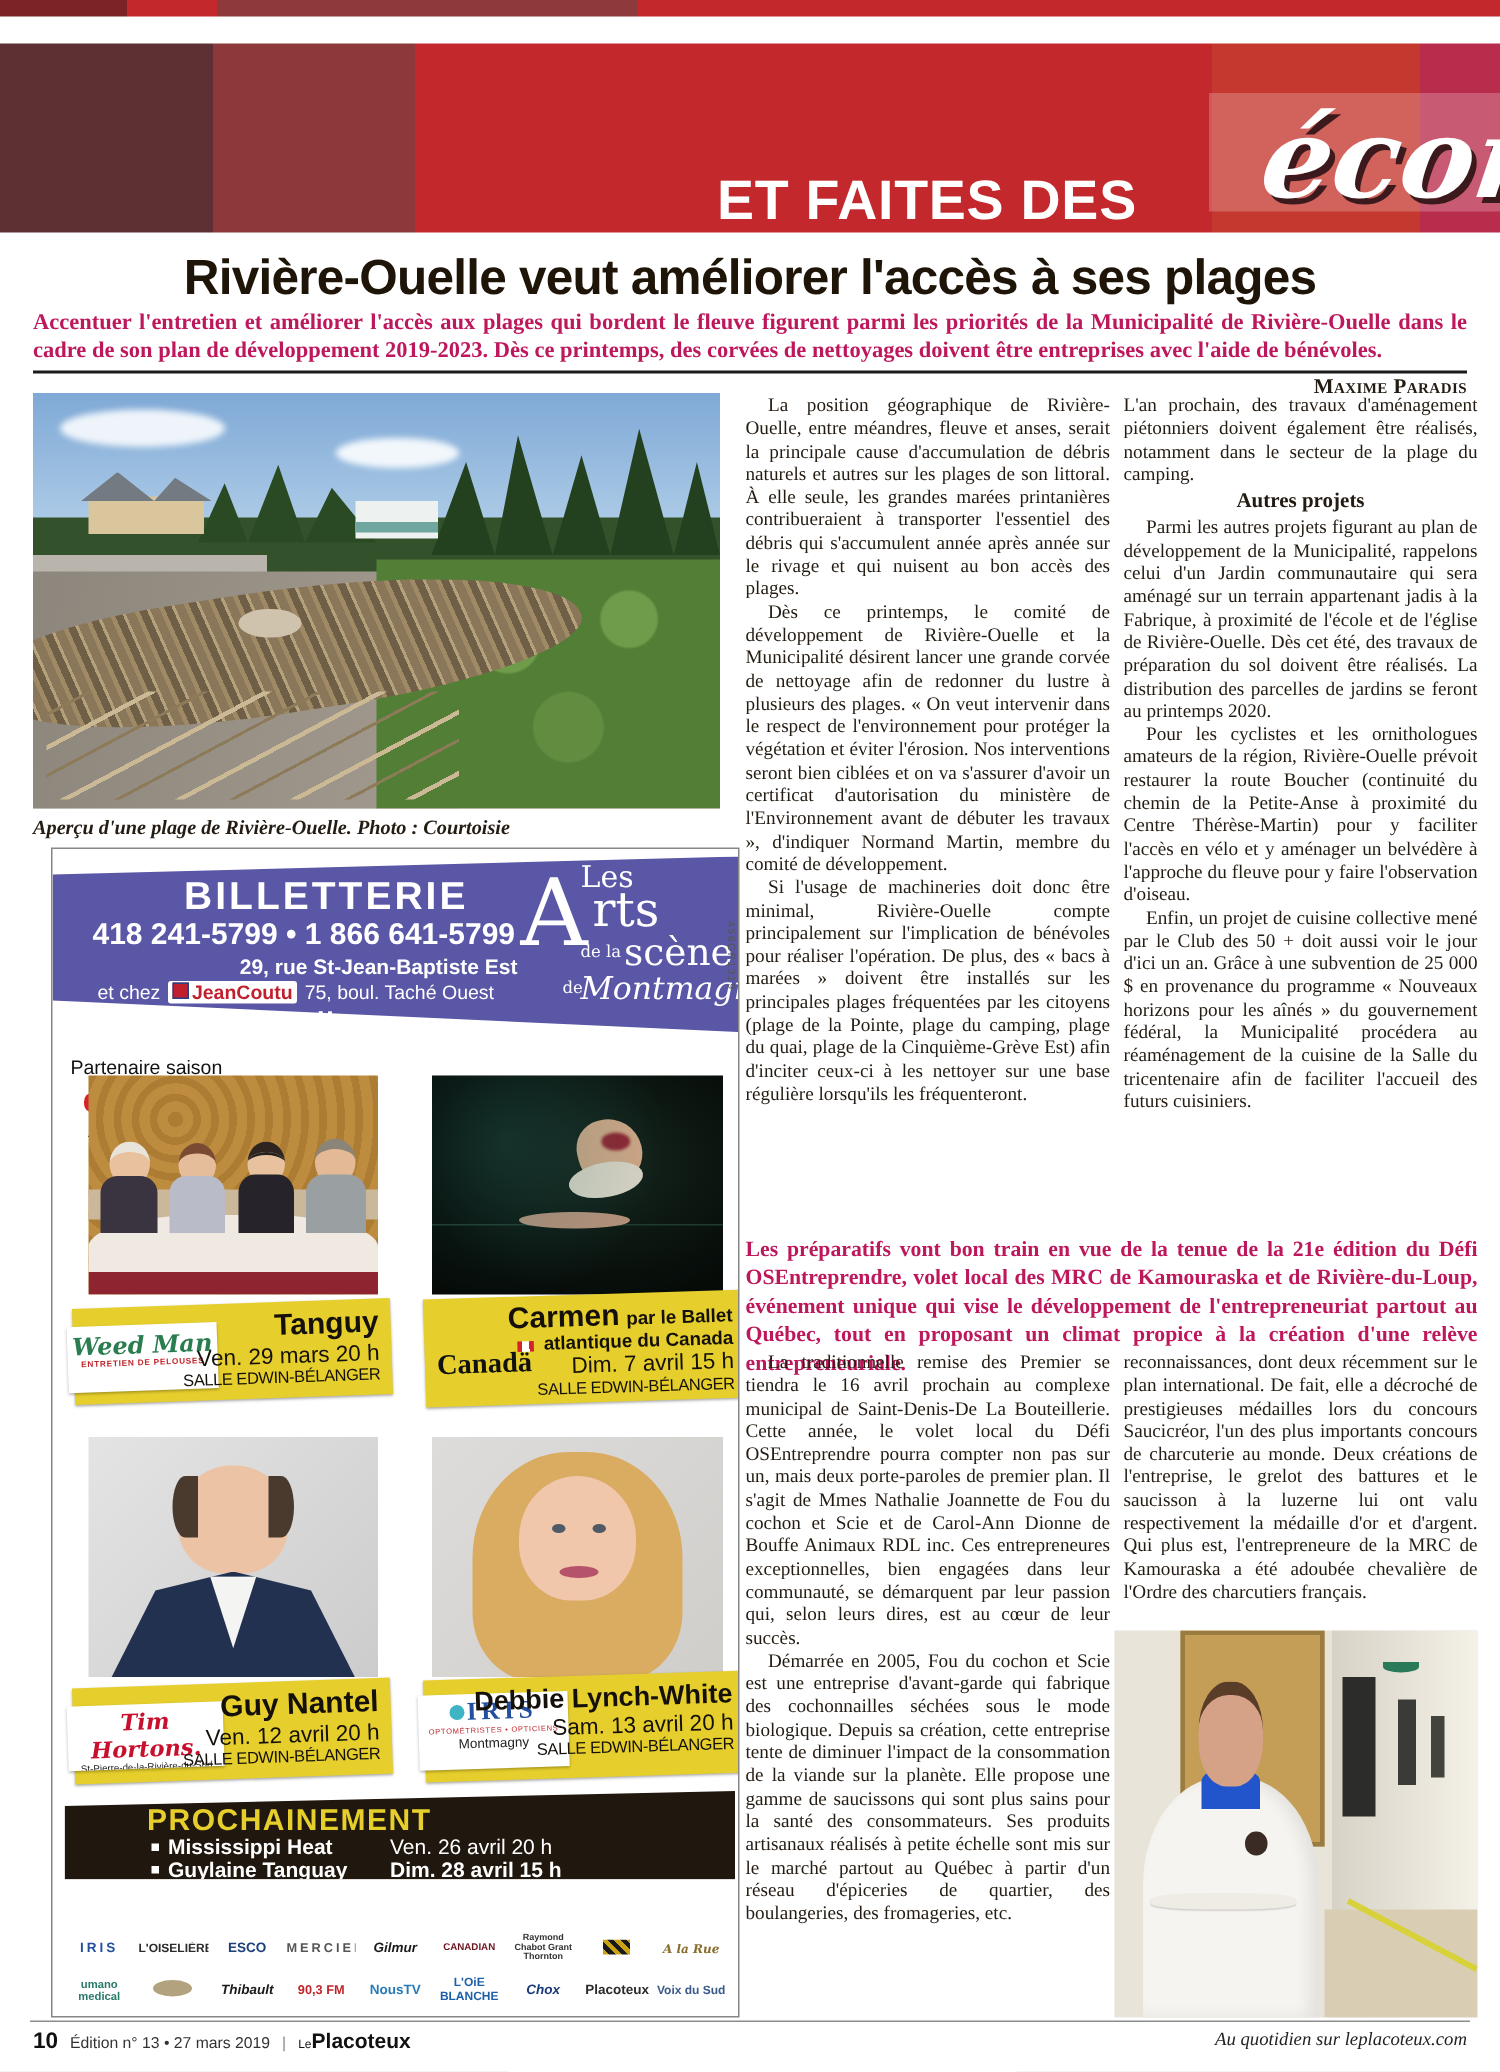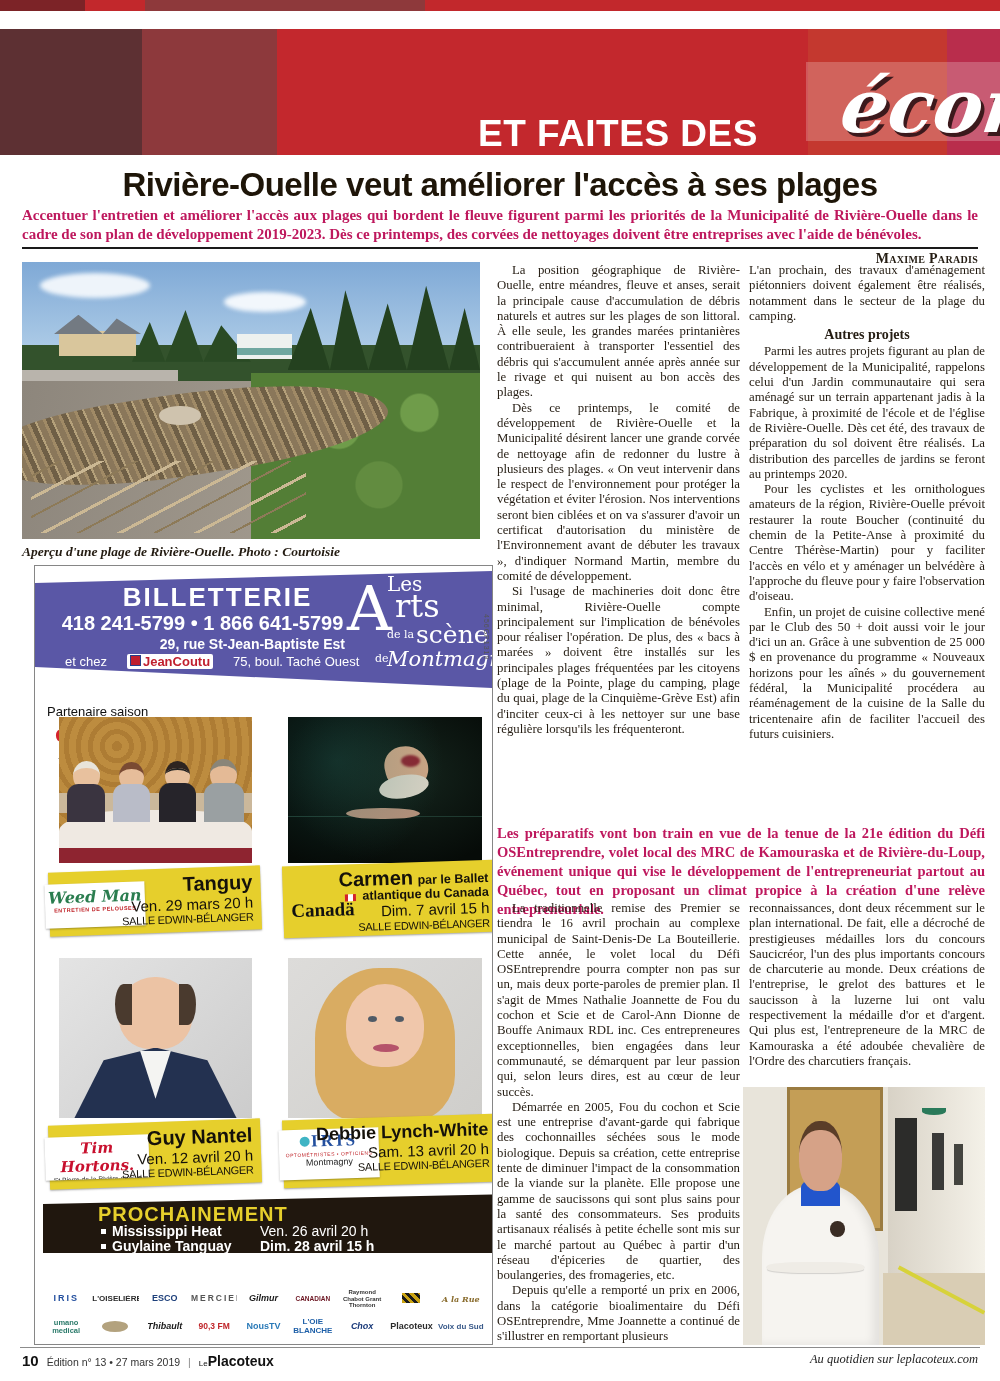--- a/index.html
+++ b/index.html
@@ -42,21 +42,21 @@
   .refcode{position:absolute;right:2px;top:48px;writing-mode:vertical-rl;font-size:7px;color:#555;
     font-family:"Liberation Sans",sans-serif;letter-spacing:1px;}
   .showphoto{position:absolute;overflow:hidden;}
   .ybanner{position:absolute;background:#e6cf2c;box-shadow:0 1px 2px rgba(0,0,0,.35);}
   .ybtxt{position:absolute;right:8px;top:5px;text-align:right;color:#15110a;font-family:"Liberation Sans",sans-serif;line-height:1.15;}
   .ybtitle{font-weight:bold;font-size:20px;}
   .ybdate{font-size:15px;}
   .ybvenue{font-size:11px;letter-spacing:-.3px;}
   .sponsor{position:absolute;background:#fff;box-shadow:0 1px 2px rgba(0,0,0,.3);text-align:center;overflow:hidden;}
   .proch{position:absolute;left:8px;top:628px;width:447px;height:59px;background:#20170e;
-    clip-path:polygon(0 10px,100% 0,100% 100%,0 100%);color:#fff;font-family:"Liberation Sans",sans-serif;padding-left:24px;}
+    clip-path:polygon(0 10px,100% 0,100% 100%,0 100%);color:#fff;font-family:"Liberation Sans",sans-serif;}
   .prochhead{position:absolute;left:55px;top:9px;color:#e6cf2c;font-weight:bold;font-size:20px;letter-spacing:1px;}
   .prochitem{position:absolute;left:58px;font-size:14px;white-space:nowrap;}
   .prochitem b{display:inline-block;width:148px;}
   .prochitem .bullet{display:inline-block;width:5px;height:5px;background:#fff;margin-right:6px;vertical-align:2px;}
   .logorow{position:absolute;left:8px;width:441px;height:26px;display:flex;align-items:center;
     justify-content:space-between;gap:3px;}
   .logoitem{flex:1;text-align:center;font-family:"Liberation Sans",sans-serif;font-size:6.5px;
     font-weight:bold;color:#33415e;line-height:1.1;overflow:hidden;}
   
   .ph{position:absolute;overflow:hidden;}
@@ -114,21 +114,21 @@
     <p>Parmi les autres projets figurant au plan de développement de la Municipalité, rappelons celui d'un Jardin communautaire qui sera aménagé sur un terrain appartenant jadis à la Fabrique, à proximité de l'école et de l'église de Rivière-Ouelle. Dès cet été, des travaux de préparation du sol doivent être réalisés. La distribution des parcelles de jardins se feront au printemps 2020.</p>
     <p>Pour les cyclistes et les ornithologues amateurs de la région, Rivière-Ouelle prévoit restaurer la route Boucher (continuité du chemin de la Petite-Anse à proximité du Centre Thérèse-Martin) pour y faciliter l'accès en vélo et y aménager un belvédère à l'approche du fleuve pour y faire l'observation d'oiseau.</p>
     <p>Enfin, un projet de cuisine collective mené par le Club des 50 + doit aussi voir le jour d'ici un an. Grâce à une subvention de 25 000 $ en provenance du programme « Nouveaux horizons pour les aînés » du gouvernement fédéral, la Municipalité procédera au réaménagement de la cuisine de la Salle du tricentenaire afin de faciliter l'accueil des futurs cuisiniers.</p>
   </div>
 
   <div class="abs adbox">
     <div class="purple"></div>
     <div class="ptxt" style="left:55px;top:16px;width:255px;text-align:center;font-weight:bold;font-size:26px;letter-spacing:2px;">BILLETTERIE</div>
     <div class="ptxt" style="left:25px;top:46px;width:285px;text-align:center;font-weight:bold;font-size:20px;">418 241-5799 • 1 866 641-5799</div>
     <div class="ptxt" style="left:25px;top:70px;width:285px;text-align:right;font-size:14px;font-weight:bold;">29, rue St-Jean-Baptiste Est</div>
-    <div class="ptxt" style="left:30px;top:88px;font-size:13px;display:flex;gap:20px;align-items:flex-start;">
+    <div class="ptxt" style="left:30px;top:88px;font-size:13px;display:flex;gap:5px;align-items:flex-start;">
       <span>et chez</span>
       <span class="jcbox"><span class="jcsq"></span><span>JeanCoutu</span></span>
       <span>75, boul. Taché Ouest</span>
     </div>
     <div class="ptxt" style="left:25px;top:106px;width:285px;text-align:center;font-weight:bold;font-size:19px;letter-spacing:1px;">www.adls.ca</div>
 
     <div>
       <span class="adlspart" style="left:352px;top:8px;font-size:20px;">Les</span>
       <span class="adlspart" style="left:312px;top:12px;font-size:62px;">A</span>
       <span class="adlspart" style="left:360px;top:24px;font-size:32px;">rts</span>
@@ -260,21 +260,20 @@
       <div class="logoitem" style="color:#1a3a7a;font-style:italic;font-size:9px;">Chox</div>
       <div class="logoitem" style="color:#2b2b2b;font-size:9px;">Placoteux</div>
       <div class="logoitem" style="color:#3a5a8a;font-size:8px;">Voix du Sud</div>
     </div>
   </div>
 
   <div class="abs lead just" style="left:497px;top:824px;width:488px;font-size:14.5px;line-height:19px;">Les préparatifs vont bon train en vue de la tenue de la 21e édition du Défi OSEntreprendre, volet local des MRC de Kamouraska et de Rivière-du-Loup, événement unique qui vise le développement de l'entrepreneuriat partout au Québec, tout en proposant un climat propice à la création d'une relève entrepreneuriale.</div>
   <div class="abs col just" lang="fr" style="left:497px;top:901px;width:243px;height:446px;">
     <p>La traditionnelle remise des Premier se tiendra le 16 avril prochain au complexe municipal de Saint-Denis-De La Bouteillerie. Cette année, le volet local du Défi OSEntreprendre pourra compter non pas sur un, mais deux porte-paroles de premier plan. Il s'agit de Mmes Nathalie Joannette de Fou du cochon et Scie et de Carol-Ann Dionne de Bouffe Animaux RDL inc. Ces entrepreneures exceptionnelles, bien engagées dans leur communauté, se démarquent par leur passion qui, selon leurs dires, est au cœur de leur succès.</p>
     <p>Démarrée en 2005, Fou du cochon et Scie est une entreprise d'avant-garde qui fabrique des cochonnailles séchées sous le mode biologique. Depuis sa création, cette entreprise tente de diminuer l'impact de la consommation de la viande sur la planète. Elle propose une gamme de saucissons qui sont plus sains pour la santé des consommateurs. Ses produits artisanaux réalisés à petite échelle sont mis sur le marché partout au Québec à partir d'un réseau d'épiceries de quartier, des boulangeries, des fromageries, etc.</p>
-    <p>Depuis qu'elle a remporté un prix en 2006, dans la catégorie bioalimentaire du Défi OSEntreprendre, Mme Joannette a continué de s'illustrer en remportant plusieurs</p>
   </div>
   <div class="abs col just" lang="fr" style="left:749px;top:901px;width:236px;height:178px;">
     <p class="noindent">reconnaissances, dont deux récemment sur le plan international. De fait, elle a décroché de prestigieuses médailles lors du concours Saucicréor, l'un des plus importants concours de charcuterie au monde. Deux créations de l'entreprise, le grelot des battures et le saucisson à la luzerne lui ont valu respectivement la médaille d'or et d'argent. Qui plus est, l'entrepreneure de la MRC de Kamouraska a été adoubée chevalière de l'Ordre des charcutiers français.</p>
   </div>
 
   <div class="ph" style="left:743px;top:1087px;width:242px;height:258px;background:#e8e4da;">
     <div class="shape" style="left:18%;top:0;width:40%;height:56%;background:#c49e56;border:3px solid #9a7b40;box-sizing:border-box;"></div>
     <div class="shape" style="left:60%;top:0;width:40%;height:100%;background:linear-gradient(90deg,#d8d2c6,#f4f1e8);"></div>
     <div class="shape" style="left:63%;top:12%;width:9%;height:36%;background:#2c2c2a;"></div>
     <div class="shape" style="left:78%;top:18%;width:5%;height:22%;background:#3a3a38;"></div>

